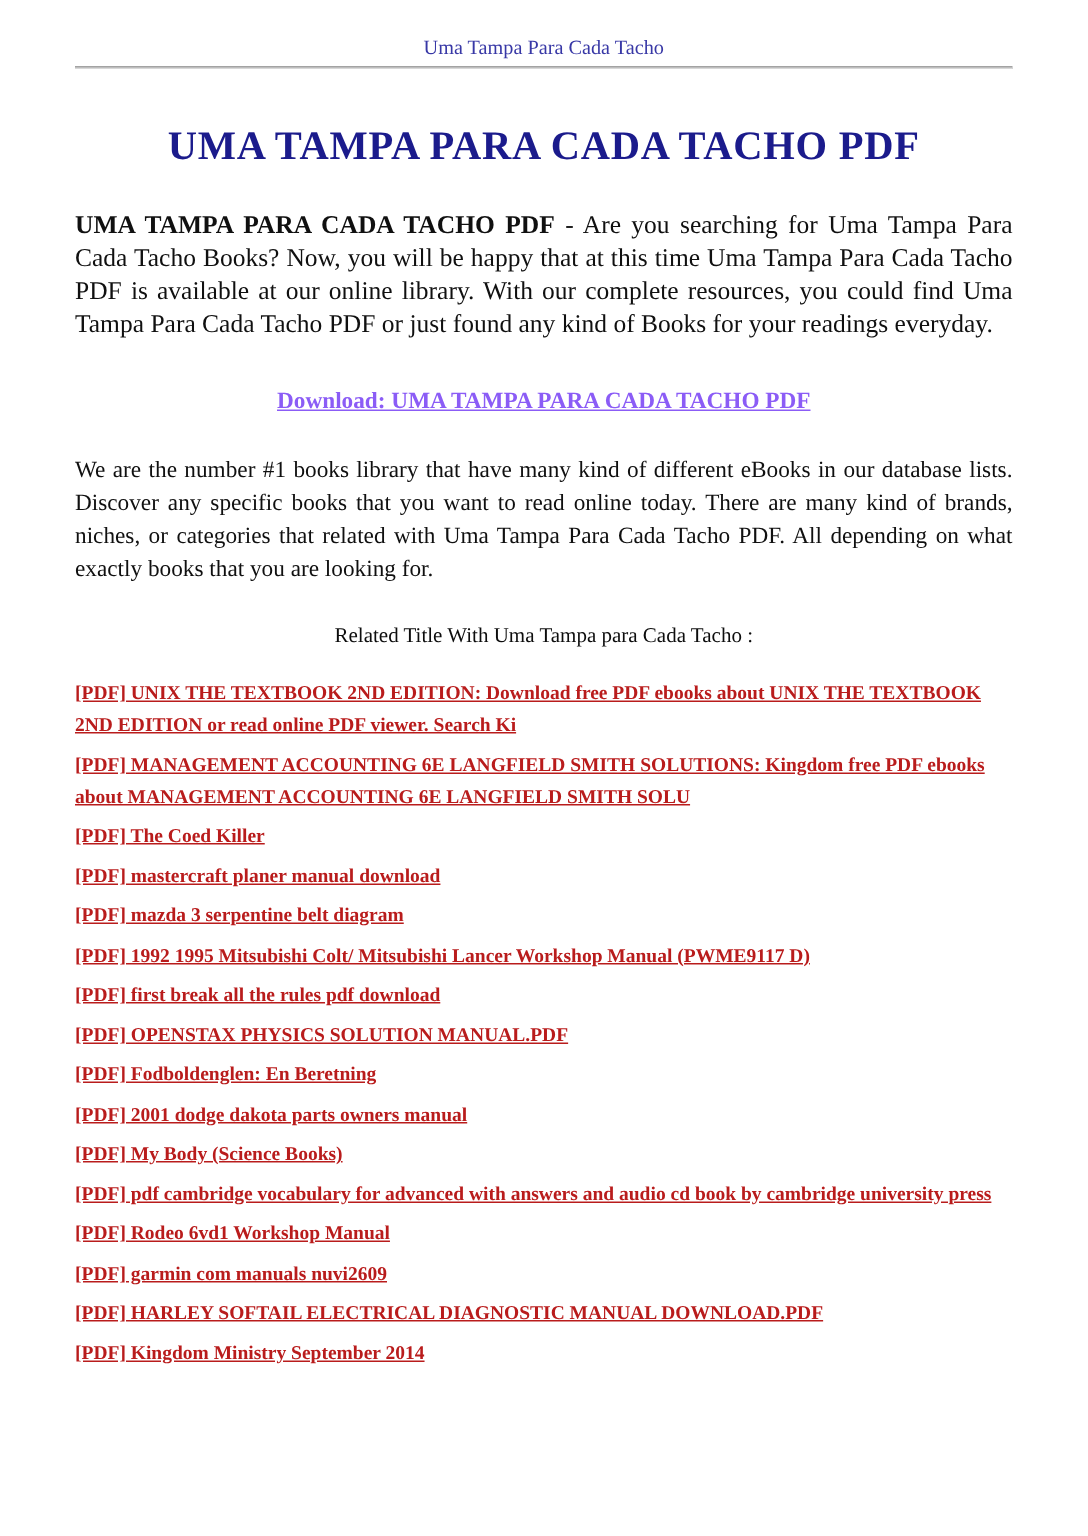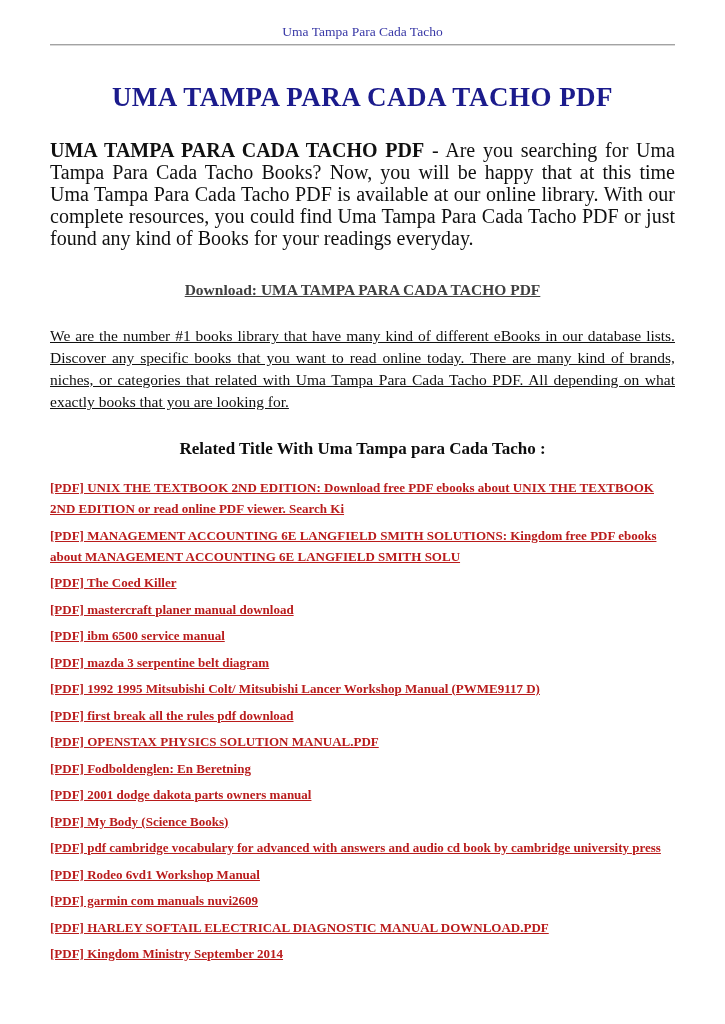--- a/index.html
+++ b/index.html
@@ -32,48 +32,47 @@
   .page-title {
     margin: 36px 0 0 0;
     text-align: center;
     font-size: 27px;
     font-weight: bold;
     color: #1B1B8C;
     letter-spacing: 0.5px;
   }
   .intro-paragraph {
     margin: 26px 0 0 0;
-    font-size: 20px;
+    font-size: 17px;
     line-height: 22px;
     text-align: justify;
   }
   .intro-lead { font-weight: bold; }
   .download-row {
     margin-top: 32px;
     text-align: center;
   }
   .download-link {
     font-size: 15.5px;
     font-weight: bold;
-    color: #404040;
+    color: #8b5cf6;
     text-decoration: underline;
     cursor: pointer;
   }
   .description-paragraph {
     margin: 26px 0 0 0;
     font-size: 15.5px;
     line-height: 22px;
     text-align: justify;
-    text-decoration: underline;
   }
   .related-heading {
     margin-top: 26px;
     text-align: center;
-    font-size: 17px;
-    font-weight: bold;
+    font-size: 14px;
+    font-weight: normal;
     color: #0d0d0d;
   }
   .links-list {
     margin-top: 18px;
   }
   .related-pdf-link {
     display: block;
     font-size: 13px;
     font-weight: bold;
     line-height: 21px;
@@ -102,21 +101,20 @@
 
   <p class="description-paragraph">We are the number #1 books library that have many kind of different eBooks in our database lists. Discover any specific books that you want to read online today. There are many kind of brands, niches, or categories that related with Uma Tampa Para Cada Tacho PDF. All depending on what exactly books that you are looking for.</p>
 
   <div class="related-heading">Related Title With Uma Tampa para Cada Tacho :</div>
 
   <div class="links-list">
     <a class="related-pdf-link">[PDF] UNIX THE TEXTBOOK 2ND EDITION: Download free PDF ebooks about UNIX THE TEXTBOOK 2ND EDITION or read online PDF viewer. Search Ki</a>
     <a class="related-pdf-link">[PDF] MANAGEMENT ACCOUNTING 6E LANGFIELD SMITH SOLUTIONS: Kingdom free PDF ebooks about MANAGEMENT ACCOUNTING 6E LANGFIELD SMITH SOLU</a>
     <a class="related-pdf-link">[PDF] The Coed Killer</a>
     <a class="related-pdf-link">[PDF] mastercraft planer manual download</a>
-    <a class="related-pdf-link">[PDF] ibm 6500 service manual</a>
     <a class="related-pdf-link">[PDF] mazda 3 serpentine belt diagram</a>
     <a class="related-pdf-link">[PDF] 1992 1995 Mitsubishi Colt/ Mitsubishi Lancer Workshop Manual (PWME9117 D)</a>
     <a class="related-pdf-link">[PDF] first break all the rules pdf download</a>
     <a class="related-pdf-link">[PDF] OPENSTAX PHYSICS SOLUTION MANUAL.PDF</a>
     <a class="related-pdf-link">[PDF] Fodboldenglen: En Beretning</a>
     <a class="related-pdf-link">[PDF] 2001 dodge dakota parts owners manual</a>
     <a class="related-pdf-link">[PDF] My Body (Science Books)</a>
     <a class="related-pdf-link">[PDF] pdf cambridge vocabulary for advanced with answers and audio cd book by cambridge university press</a>
     <a class="related-pdf-link">[PDF] Rodeo 6vd1 Workshop Manual</a>
     <a class="related-pdf-link">[PDF] garmin com manuals nuvi2609</a>

